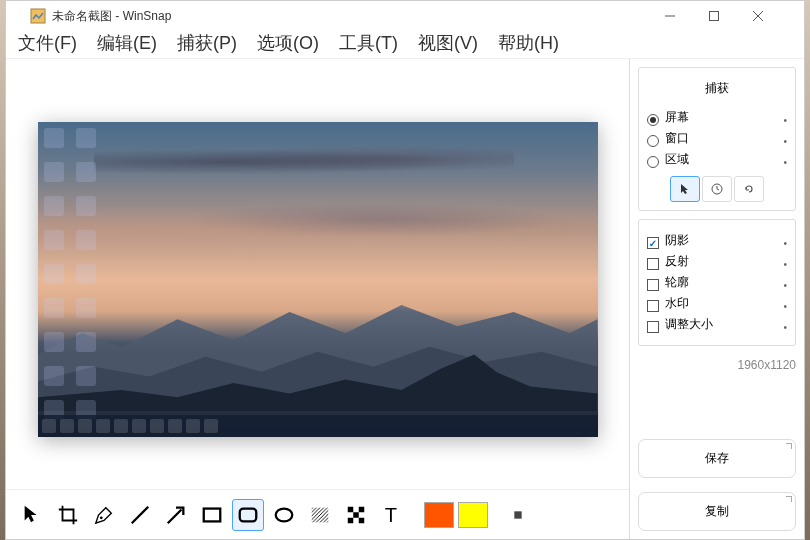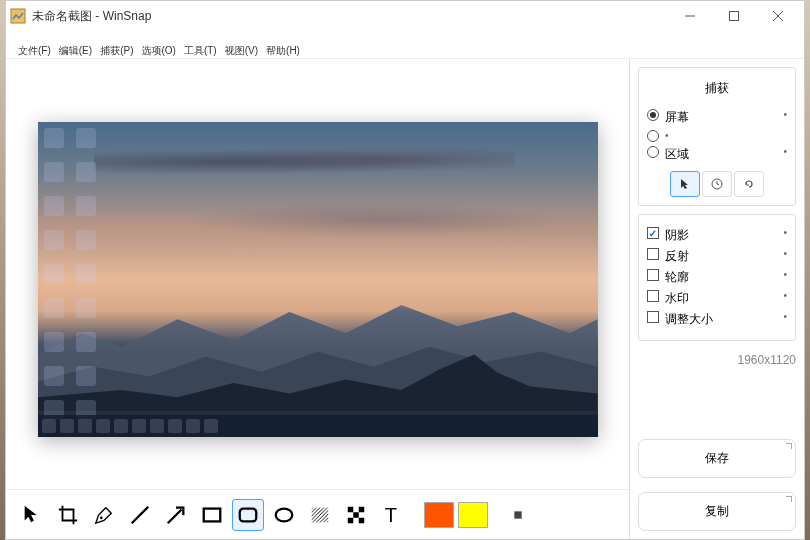--- a/index.html
+++ b/index.html
@@ -1,24 +1,24 @@
 <!DOCTYPE html>
 <html><head>
 <meta charset="utf-8">
 <style>
 * { margin: 0; padding: 0; box-sizing: border-box; font-family: "Microsoft YaHei", "Segoe UI", sans-serif; }
 body { width: 810px; height: 540px; background: linear-gradient(180deg, #d4c9b8 0%, #a89885 50%, #7a6d5c 100%); overflow: hidden; }
 .window { position: absolute; top: 0; left: 5px; right: 5px; bottom: 0; background: #fff; border: 1px solid #ccc; display: flex; flex-direction: column; }
-.titlebar { height: 30px; display: flex; align-items: center; padding: 0 4px; font-size: 12px; color: #333; }
+.titlebar { height: 30px; display: flex; align-items: center; padding: 0 24px; font-size: 12px; color: #333; }
 .titlebar .app-icon { width: 16px; height: 16px; margin-right: 6px; display: inline-flex; }
 .titlebar .title-text { flex: 1; }
 .winbtns { display: flex; gap: 0; }
 .winbtn { width: 44px; height: 30px; display: flex; align-items: center; justify-content: center; color: #555; }
 .winbtn svg { width: 10px; height: 10px; }
-.menubar { height: 28px; display: flex; align-items: flex-end; gap: 8px; padding: 0 12px; font-size: 10px; color: #333; border-bottom: 1px solid #eee; }
+.menubar { height: 28px; display: flex; align-items: flex-start; gap: 20px; padding: 0 12px; font-size: 18px; color: #333; border-bottom: 1px solid #eee; }
 .menubar span { cursor: default; }
 .content { flex: 1; display: flex; }
 .canvas-area { flex: 1; display: flex; flex-direction: column; }
 .preview-wrap { flex: 1; display: flex; align-items: center; justify-content: center; padding: 20px 20px 10px 20px; }
 .preview { width: 560px; height: 315px; position: relative; box-shadow: 0 4px 20px rgba(0,0,0,0.3); }
 .sky { position: absolute; inset: 0; background: linear-gradient(180deg, #4a6b8a 0%, #6b7a8c 15%, #b89888 35%, #e8b898 50%, #d8a888 60%, #4a5568 70%, #2d3748 85%, #1a2332 100%); }
 .cloud1 { position: absolute; top: 8%; left: 10%; right: 15%; height: 30px; background: radial-gradient(ellipse at 30% 50%, rgba(60,60,80,0.6) 0%, transparent 60%), radial-gradient(ellipse at 70% 40%, rgba(80,70,90,0.5) 0%, transparent 50%); }
 .cloud2 { position: absolute; top: 25%; left: 0; right: 0; height: 50px; background: radial-gradient(ellipse at 20% 60%, rgba(200,150,130,0.4) 0%, transparent 50%), radial-gradient(ellipse at 60% 40%, rgba(100,90,110,0.4) 0%, transparent 40%), radial-gradient(ellipse at 85% 50%, rgba(180,140,120,0.3) 0%, transparent 50%); }
 .mountains { position: absolute; bottom: 8%; left: 0; right: 0; height: 45%; }
 .mtn-back { position: absolute; bottom: 0; left: 0; right: 0; height: 100%; background: linear-gradient(180deg, transparent 0%, #5a6578 30%, #4a5568 60%); clip-path: polygon(0 60%, 8% 45%, 15% 55%, 25% 35%, 35% 50%, 45% 30%, 55% 45%, 65% 25%, 75% 40%, 85% 30%, 95% 45%, 100% 35%, 100% 100%, 0 100%); }
@@ -29,21 +29,21 @@
 .desktop-icons { position: absolute; top: 6px; left: 6px; display: grid; grid-template-columns: repeat(2, 24px); grid-auto-rows: 30px; gap: 4px 8px; }
 .dicon { width: 20px; height: 20px; background: rgba(200,210,255,0.2); border-radius: 3px; }
 .toolbar { height: 50px; display: flex; align-items: center; gap: 4px; padding: 0 10px; border-top: 1px solid #eee; }
 .tool { width: 32px; height: 32px; display: flex; align-items: center; justify-content: center; border: 1px solid transparent; border-radius: 3px; }
 .tool.selected { border-color: #4aa3ff; background: #e8f3ff; }
 .tool svg { width: 22px; height: 22px; }
 .color-swatch { width: 30px; height: 26px; border: 1px solid #aaa; }
 .sidebar { width: 175px; border-left: 1px solid #ddd; display: flex; flex-direction: column; padding: 8px; gap: 8px; font-size: 12px; }
 .panel { border: 1px solid #ddd; border-radius: 3px; padding: 8px; }
 .panel-title { font-size: 12px; text-align: center; padding: 4px 0 8px 0; }
-.radio-row, .check-row { display: flex; align-items: flex-start; margin: 4px 0; gap: 6px; }
+.radio-row, .check-row { display: flex; align-items: flex-end; margin: 4px 0; gap: 6px; }
 .radio-row label, .check-row label { flex: 1; }
 .dot { color: #666; font-size: 10px; }
 .radio { width: 12px; height: 12px; border: 1px solid #555; border-radius: 50%; display: inline-flex; align-items: center; justify-content: center; }
 .radio.checked::after { content: ""; width: 6px; height: 6px; background: #333; border-radius: 50%; }
 .check { width: 12px; height: 12px; border: 1px solid #555; display: inline-flex; align-items: center; justify-content: center; font-size: 10px; color: #0066cc; }
 .check.checked::after { content: "✓"; font-weight: bold; }
 .icon-btns { display: flex; justify-content: center; gap: 2px; margin-top: 8px; }
 .icon-btn { width: 30px; height: 26px; border: 1px solid #ddd; display: flex; align-items: center; justify-content: center; border-radius: 3px; }
 .icon-btn.active { border-color: #4aa3ff; background: #e8f3ff; }
 .dim-label { text-align: right; color: #888; font-size: 12px; padding: 4px 0; }
@@ -221,20 +221,21 @@
     <div class="sidebar">
       <div class="panel">
         <div class="panel-title">捕获</div>
         <div class="radio-row">
           <span class="radio checked"></span>
           <label>屏幕</label>
           <span class="dot">•</span>
         </div>
         <div class="radio-row">
           <span class="radio"></span>
+          <label>窗口</label>
           <span class="dot">•</span>
         </div>
         <div class="radio-row">
           <span class="radio"></span>
           <label>区域</label>
           <span class="dot">•</span>
         </div>
         <div class="icon-btns">
           <div class="icon-btn active">
               <svg width="12" height="12" viewBox="0 0 12 12">

